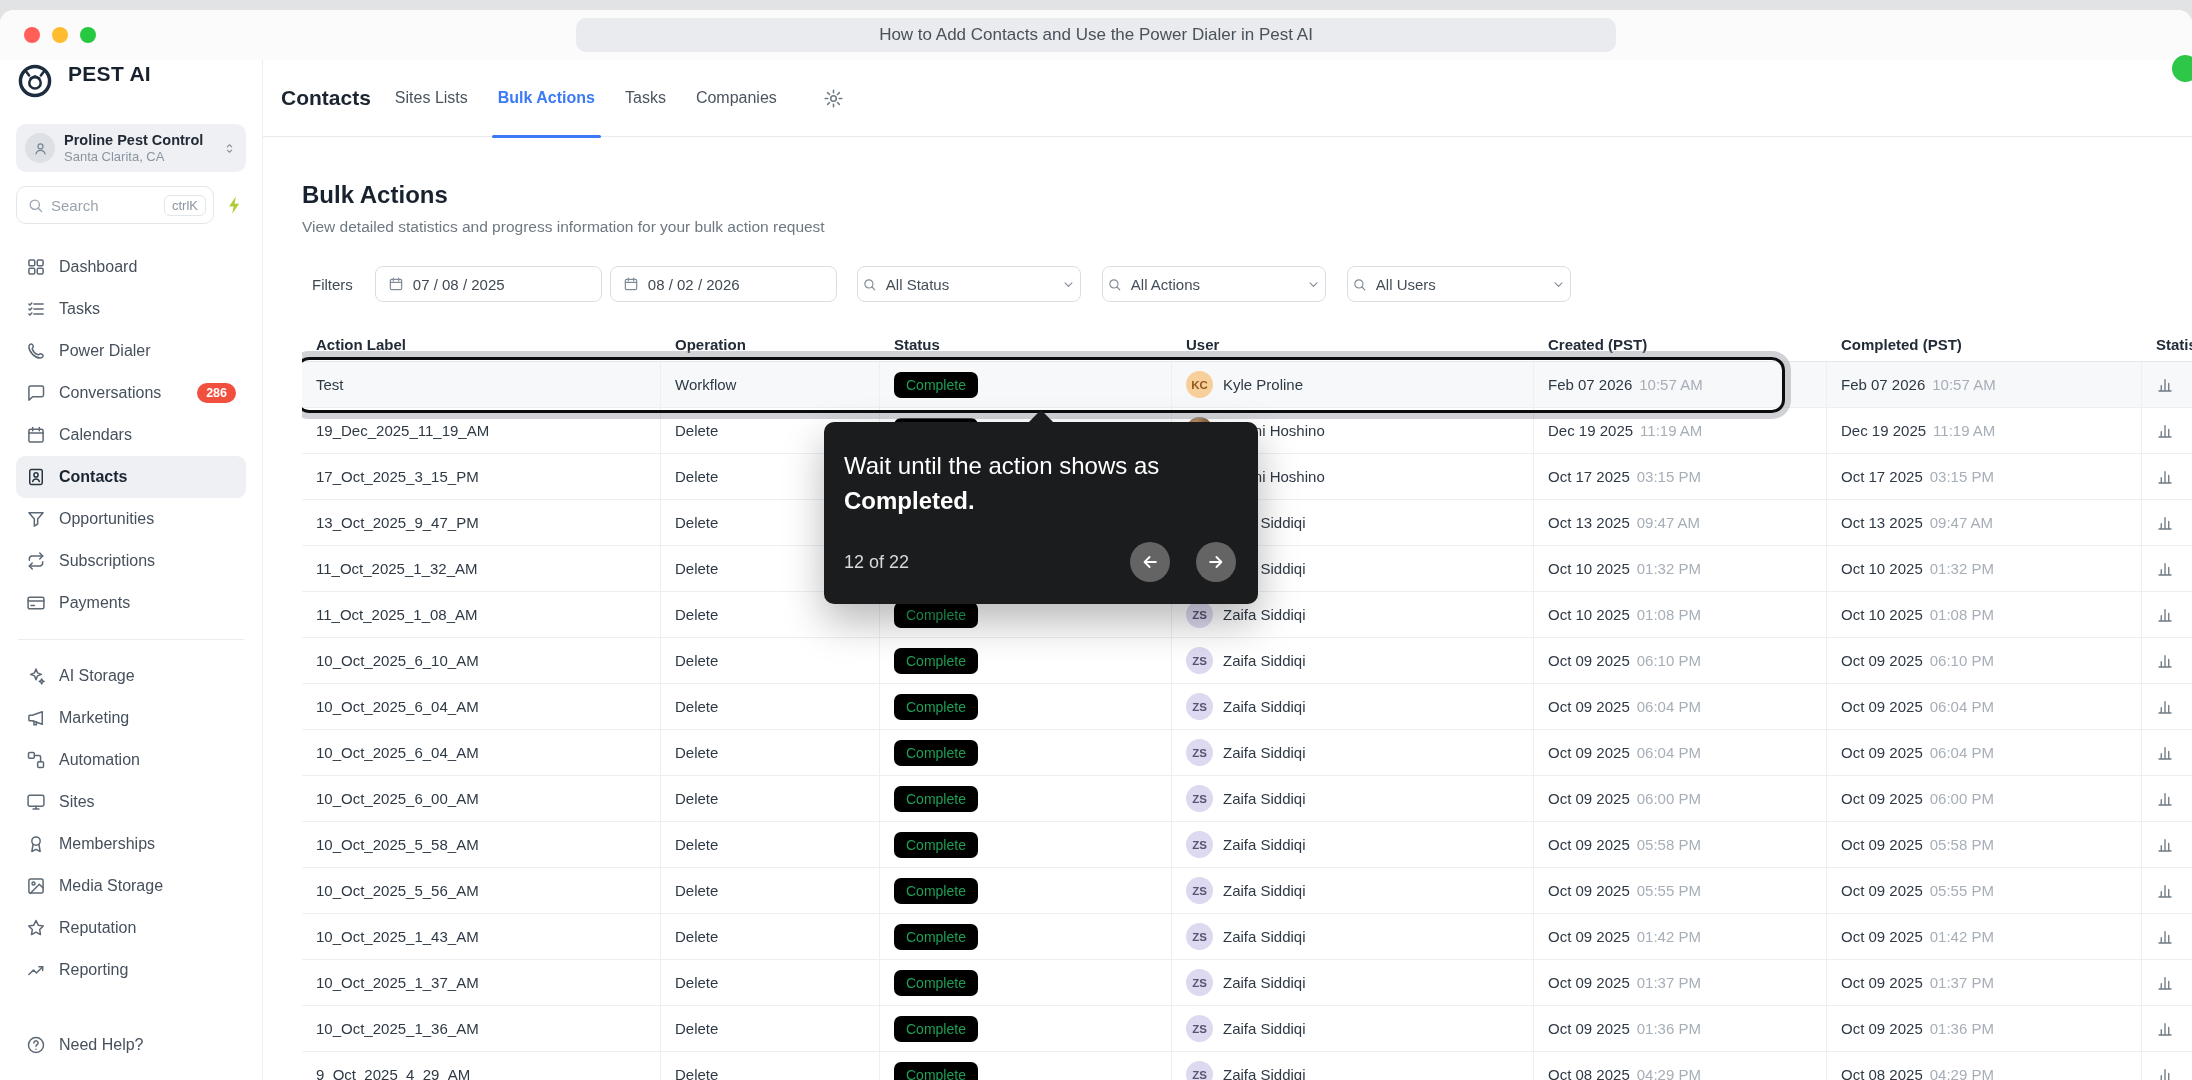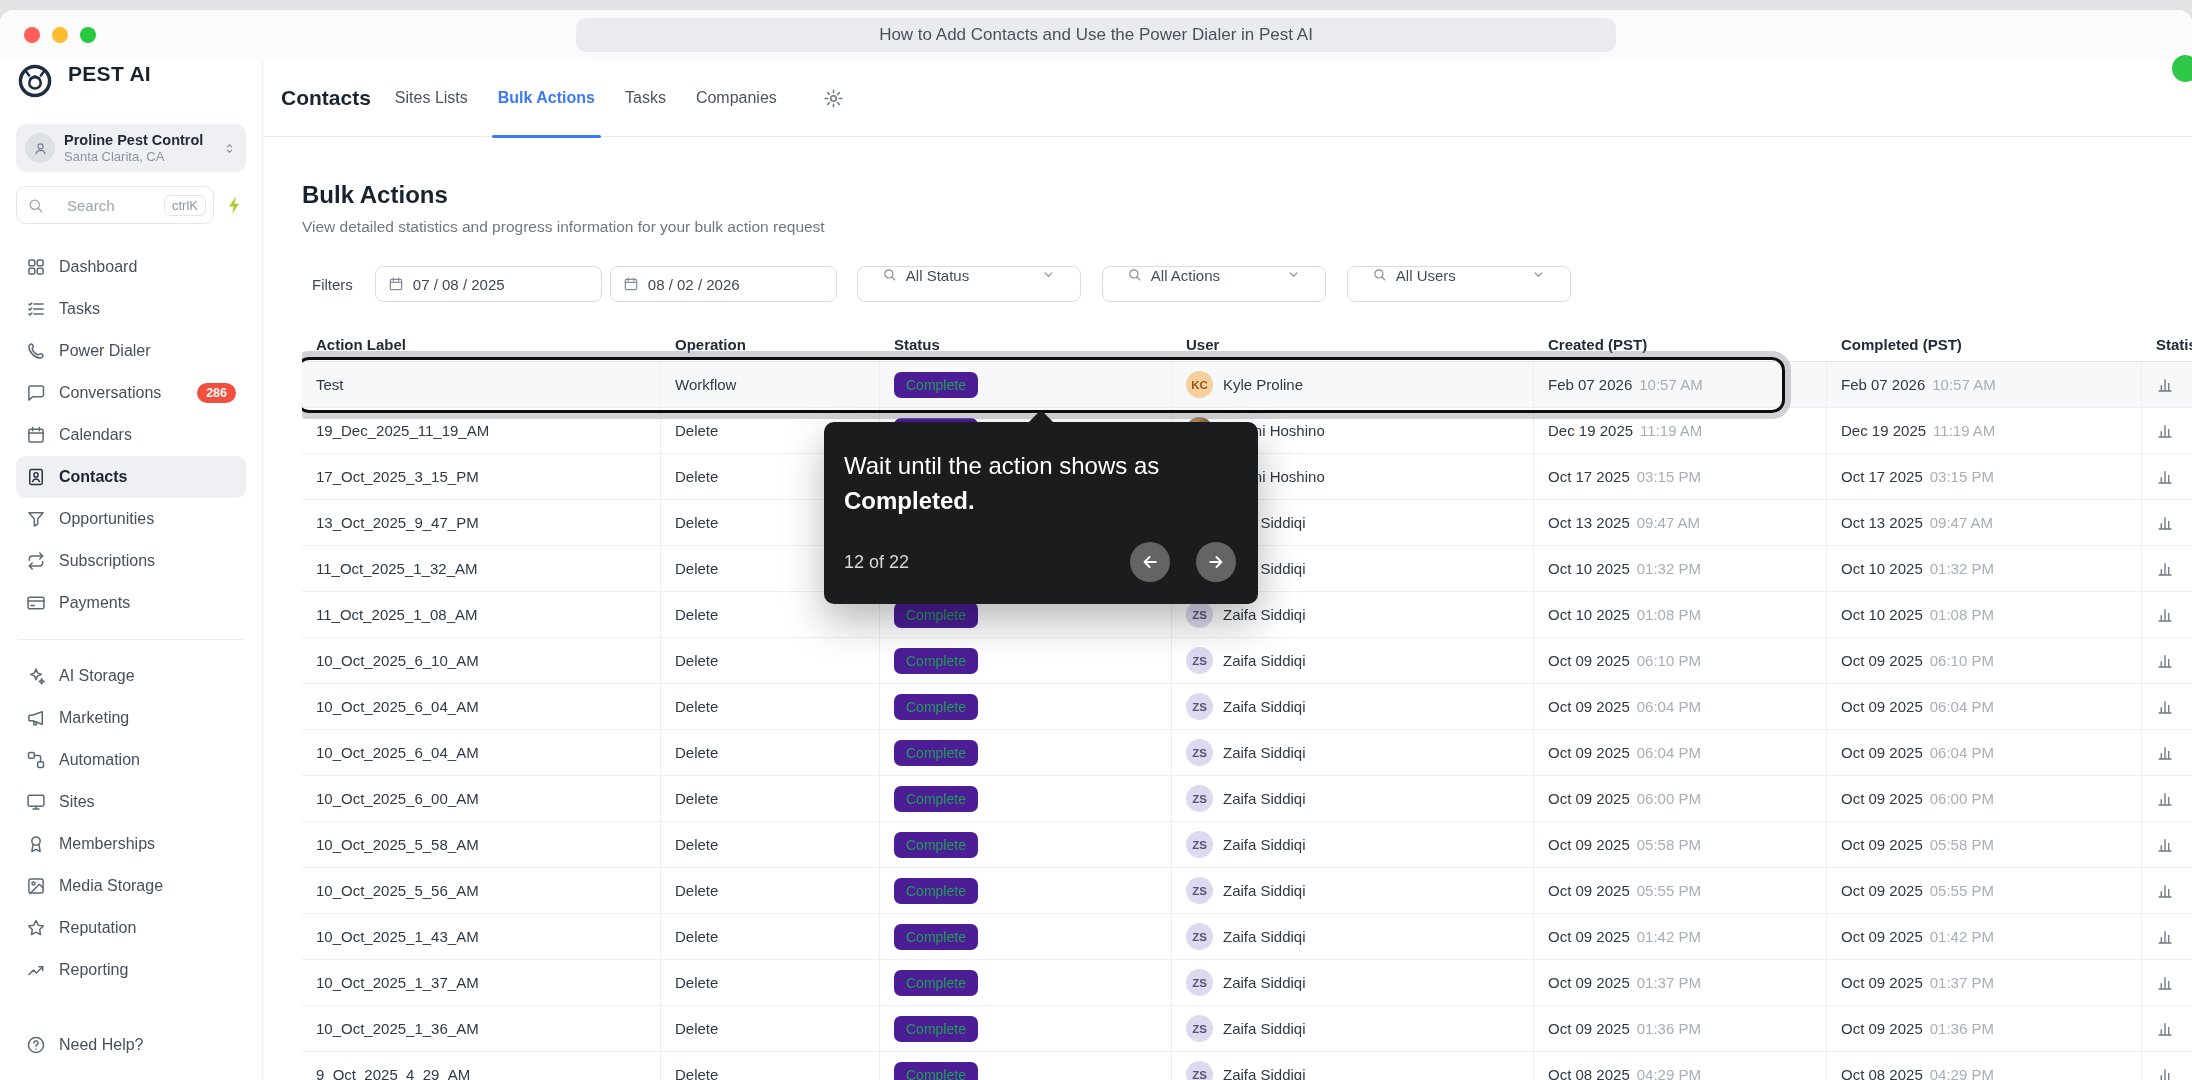--- a/index.html
+++ b/index.html
@@ -28,21 +28,21 @@
   .workspace { margin-top:16px; background:#eef0f3; border-radius:10px; display:flex; align-items:center;
                gap:9px; padding:7px 9px; height:48px; cursor:pointer; }
   .ws-avatar { width:30px; height:30px; border-radius:50%; background:#dde0e5; color:#7b8492;
                display:flex; align-items:center; justify-content:center; flex-shrink:0; }
   .ws-text { min-width:0; }
   .ws-name { font-size:14.5px; font-weight:700; color:#212b36; white-space:nowrap; }
   .ws-loc  { font-size:13px; color:#8b95a1; margin-top:1px; white-space:nowrap; }
   .ws-chev { margin-left:auto; color:#8b95a1; }
   .search-row { margin-top:14px; display:flex; align-items:center; gap:10px; }
   .search-box { flex:1; height:38px; border:1px solid #e3e6ea; border-radius:10px; background:#fff;
-                display:flex; align-items:center; gap:23px; padding:0 7px 0 10px; color:#9aa4ae; cursor:text; }
+                display:flex; align-items:center; gap:7px; padding:0 7px 0 10px; color:#9aa4ae; cursor:text; }
   .search-box .ph { flex:1; font-size:15px; color:#9aa4ae; }
   .kbd { font-size:13px; color:#8b95a1; border:1px solid #e3e6ea; border-radius:6px; padding:2px 7px; background:#fff; }
   .bolt-btn { color:#aecb35; cursor:pointer; display:flex; }
   .nav { margin-top:22px; display:flex; flex-direction:column;justify-content:flex-end; }
   .nav.secondary { margin-top:0; }
   .nav-item { height:42px; display:flex; align-items:center; gap:13px; padding:0 10px; border-radius:9px;
               color:#46505c; font-size:16px; font-weight:500; cursor:pointer; }
   .nav-item.active { background:#eef0f3; color:#1b2530; font-weight:700; }
   .nav-icon { width:20px; height:20px; color:#5d6875; }
   .nav-item.active .nav-icon { color:#2a3542; }
@@ -71,37 +71,37 @@
   .page-title { font-size:24px; font-weight:700; color:#18222e; }
   .page-sub { margin-top:9px; font-size:15.5px; color:#6e7882; }
 
   .filters-row { margin-top:30px; display:flex; align-items:center; gap:8px; }
   .filters-label { font-size:15px; color:#3f4954; font-weight:500; margin:0 14px 0 10px; }
   .date-input { width:227px; height:36px; border:1px solid #dadee3; border-radius:8px; display:flex;
                 align-items:center; gap:9px; padding:0 12px; font-size:15px; color:#3f4954; cursor:pointer;
                 color-scheme:light; }
   .date-input [data-icon], .select [data-icon] { color:#828c96; }
   .select { width:224px; height:36px; border:1px solid #dadee3; border-radius:8px; display:flex;
-            align-items:flex-start; gap:9px; padding:0 24px; font-size:15px; color:#434d58; cursor:pointer; }
+            align-items:center; gap:9px; padding:0 4px; font-size:15px; color:#434d58; cursor:pointer; }
   .select .sel-label { font-weight:500; }
   .select .chev { margin-left:auto; }
   .filter-selects { display:flex; gap:21px; margin-left:12px; }
 
   
   .table-wrap { margin-top:26px; position:relative; width:1890px; overflow:hidden; }
   .tgrid { min-width:2040px; }
   .trow { display:grid; grid-template-columns:359px 219px 292px 362px 293px 315px 200px;
           align-items:center; height:46px; border-bottom:1px solid #edeff2; background:#fff; }
   .trow.row-highlight { background:#f7f8f9; }
   .thead-row { height:34px; border-bottom:1px solid #e3e6ea; }
   .th { font-size:15px; font-weight:700; color:#222c38; padding:0 14px; white-space:nowrap; }
   .td { font-size:15px; color:#2e3945; padding:0 14px; height:100%; display:flex; align-items:center;
         border-right:1px solid #edeff2; white-space:nowrap; overflow:hidden; }
   .td.stats { border-right:none; }
-  .badge-complete { background:#4c1d95; color:#1f9e55; font-size:14px; font-weight:500;
+  .badge-complete { background:#000000; color:#1f9e55; font-size:14px; font-weight:500;
                     padding:5px 12px; border-radius:7px; }
   .avatar { width:27px; height:27px; border-radius:50%; display:inline-flex; align-items:center;
             justify-content:center; font-size:11.5px; font-weight:700; margin-right:10px; flex-shrink:0; }
   .avatar.amber { background:#f7cf9b; color:#93591c; }
   .avatar.lavender { background:#dcd9f0; color:#5a5470; }
   .avatar.photo { background:radial-gradient(circle at 35% 28%, #c79b72 0%, #96684142 40%, #7d5a3a 100%), #8a6644; }
   .user-name { font-size:15px; color:#2e3945; }
   .dt-date { color:#2e3945; margin-right:7px; }
   .dt-time { color:#a6aeb7; }
   .stats-icon { color:#6f7984; cursor:pointer; }

